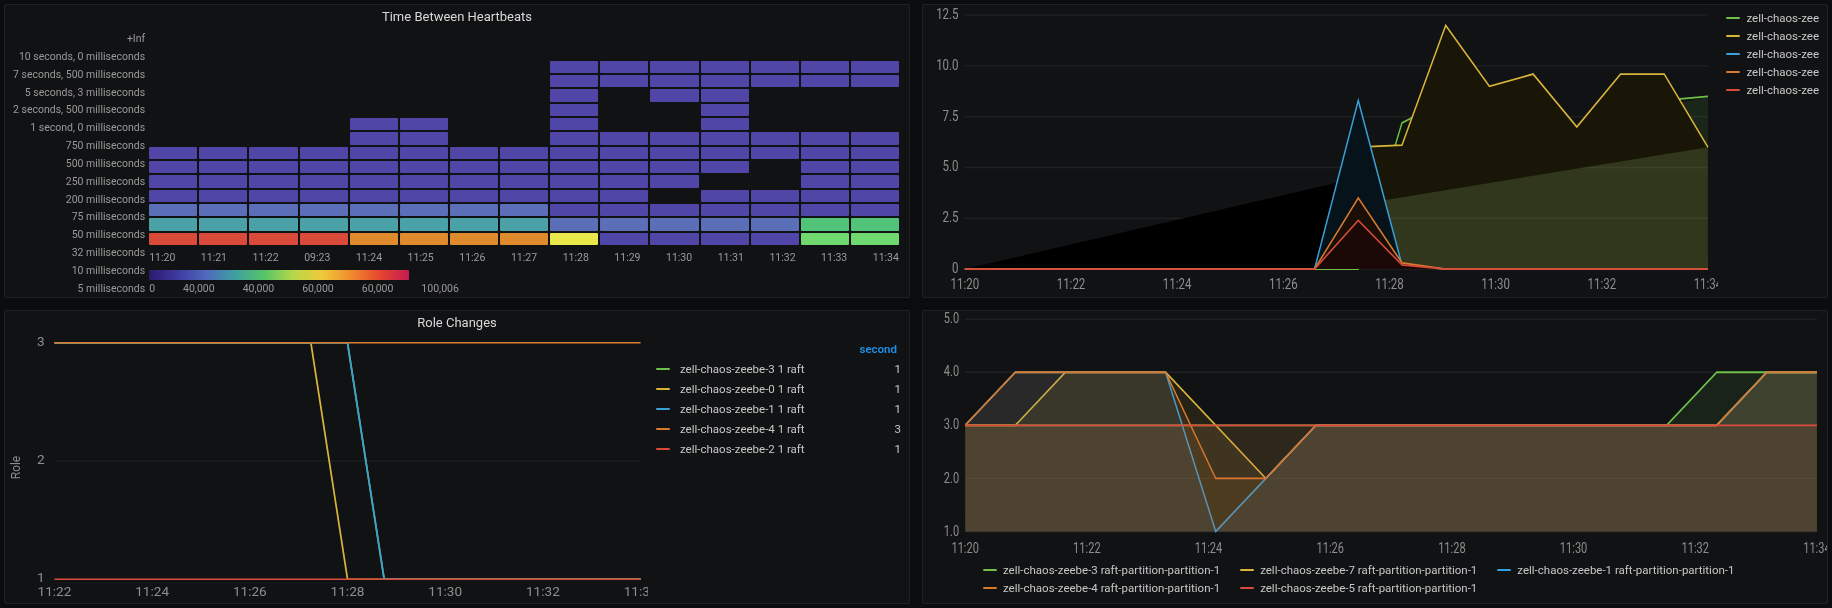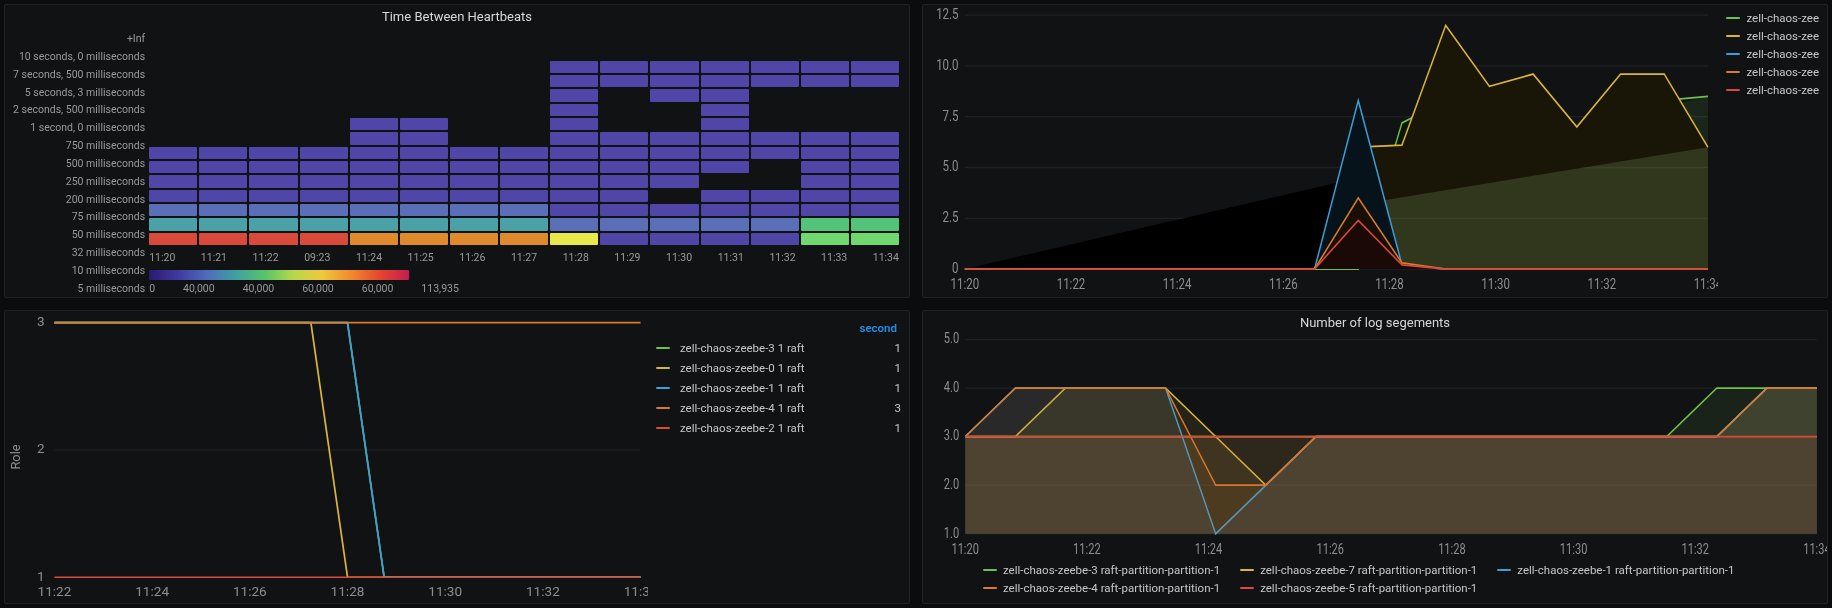--- a/index.html
+++ b/index.html
@@ -331,21 +331,21 @@
             <div>11:34</div>
           </div>
         <div style="width:260px">
           <div class="hm-colorbar"></div>
           <div class="hm-cb-labels" id="hm-cb-labels">
               <div>0</div>
               <div>40,000</div>
               <div>40,000</div>
               <div>60,000</div>
               <div>60,000</div>
-              <div>113,935</div>
+              <div>100,006</div>
             </div>
         </div>
       </div>
     </div>
   </div>
 
   <div class="panel">
     <div class="panel-body">
       <svg id="miss-svg" width="100%" height="100%" viewBox="0 0 760 230" preserveAspectRatio="none">
           <line x1="40" x2="750" y1="208" y2="208" class="gridline"></line>
@@ -403,20 +403,21 @@
           </div>
           <div class="legend-row">
             <span class="swatch" style="background: rgb(217, 74, 58);"></span>
             <span>zell-chaos-zee</span>
           </div>
         </div>
     </div>
   </div>
 
   <div class="panel">
+    <div class="panel-title">Role Changes</div>
     <div class="panel-body">
       <svg id="role-svg" width="100%" height="100%" viewBox="0 0 520 250" preserveAspectRatio="none">
           <line x1="40" x2="514" y1="228" y2="228" class="gridline"></line>
           <text x="32" y="231" text-anchor="end">1</text>
           <line x1="40" x2="514" y1="119" y2="119" class="gridline"></line>
           <text x="32" y="122" text-anchor="end">2</text>
           <line x1="40" x2="514" y1="10" y2="10" class="gridline"></line>
           <text x="32" y="13" text-anchor="end">3</text>
           <text x="12" y="125" text-anchor="middle" transform="rotate(-90 12 125)" class="axis-label">Role</text>
           <text x="40" y="244" text-anchor="middle">11:22</text>
@@ -451,21 +452,20 @@
             <span class="val">3</span>
             <span class="swatch" style="background: rgb(217, 74, 58);"></span>
             <span>zell-chaos-zeebe-2 1 raft</span>
             <span class="val">1</span>
           </div>
       </div>
     </div>
   </div>
 
   <div class="panel panel-lower">
-    <div class="panel-title">Number of log segements</div>
     <div class="panel-body" style="flex-direction:column">
       <svg id="seg-svg" width="100%" height="100%" viewBox="0 0 900 180" preserveAspectRatio="none">
           <line x1="42" x2="890" y1="160" y2="160" class="gridline"></line>
           <text x="36" y="163" text-anchor="end">1.0</text>
           <line x1="42" x2="890" y1="121.5" y2="121.5" class="gridline"></line>
           <text x="36" y="124.5" text-anchor="end">2.0</text>
           <line x1="42" x2="890" y1="83" y2="83" class="gridline"></line>
           <text x="36" y="86" text-anchor="end">3.0</text>
           <line x1="42" x2="890" y1="44.5" y2="44.5" class="gridline"></line>
           <text x="36" y="47.5" text-anchor="end">4.0</text>

